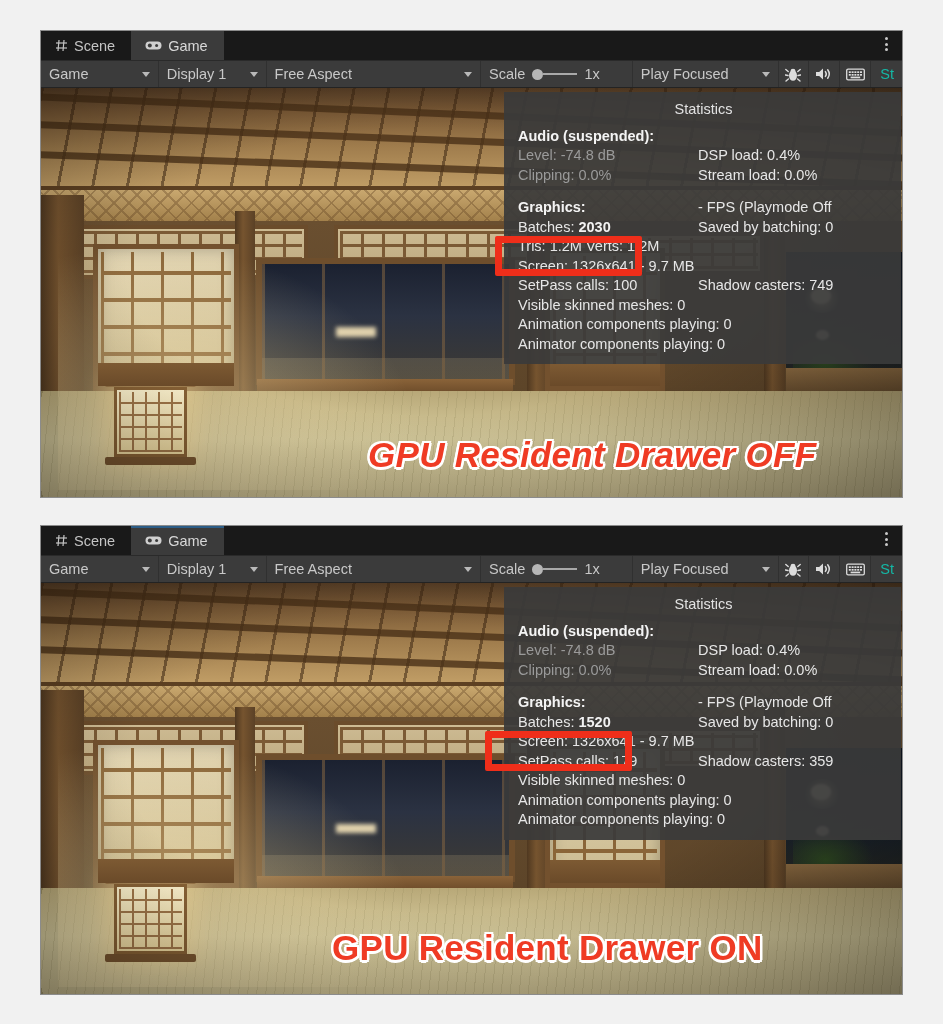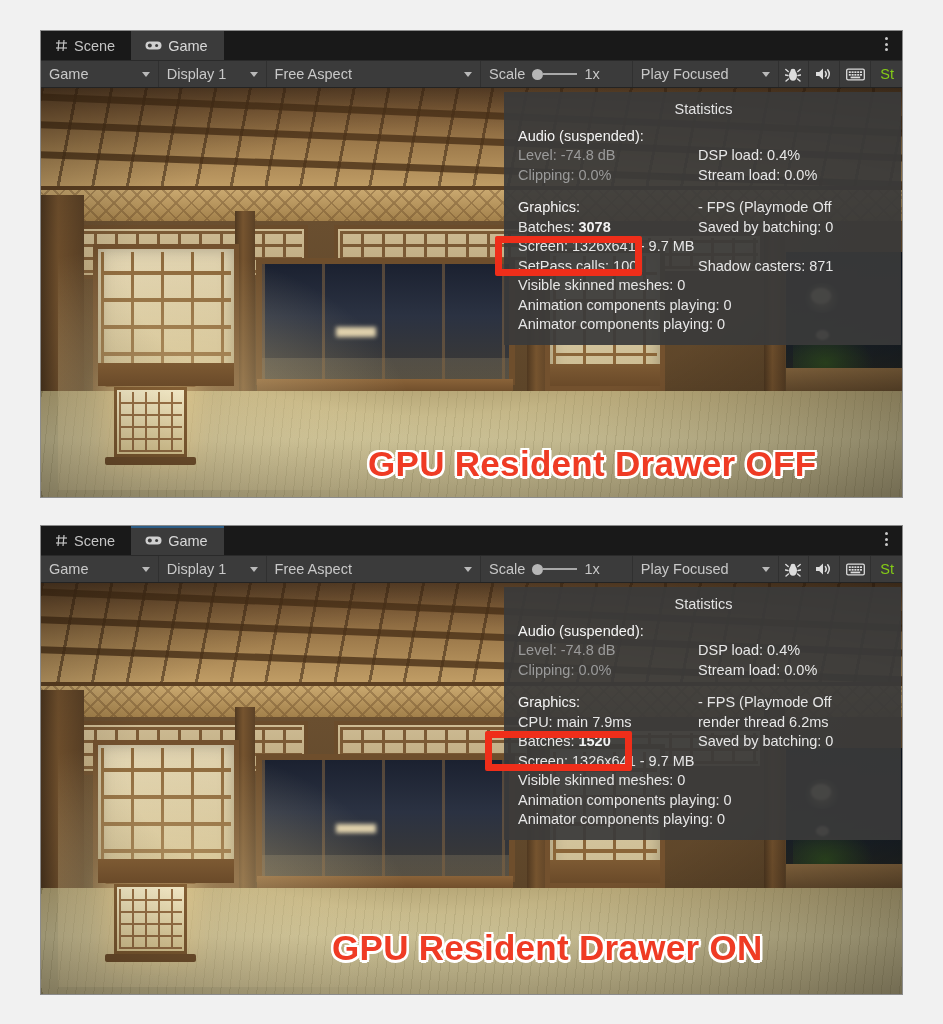--- a/index.html
+++ b/index.html
@@ -58,21 +58,21 @@
   .tb-dd{justify-content:space-between;gap:10px;}
   .caret{
     width:0;height:0;border-left:4.5px solid transparent;border-right:4.5px solid transparent;
     border-top:5px solid #b9b9b9;flex:none;
   }
   .tb-scale{display:flex;align-items:center;gap:7px;}
   .slider{display:flex;align-items:center;}
   .knob{width:11px;height:11px;border-radius:50%;background:#b6b6b6;}
   .track{width:34px;height:2px;background:#a9a9a9;}
   .iconbtn{width:31px;justify-content:center;padding:0;}
-  .tb-stats{color:#84cc16;padding-left:9px;border-right:none;}
+  .tb-stats{color:#14b8a6;padding-left:9px;border-right:none;}
 
   
   .gameview{position:relative;height:calc(100% - 56px);overflow:hidden;background:#ffffff;}
 
   
   .scene{position:absolute;inset:0;overflow:hidden;}
   .sc-ceiling{
     position:absolute;left:0;right:0;top:0;height:26%;
     background:
       linear-gradient(180deg,#5a4027 0%,#7b5a36 22%,#a07d4d 55%,#c6a36a 100%);
@@ -213,21 +213,21 @@
     background:rgba(58,58,58,.93);
     color:#e6e6e6;font-size:14.5px;line-height:19.5px;
     padding:8px 12px 10px 14px;box-sizing:border-box;
   }
   .stats-title{text-align:center;color:#e2e2e2;font-size:14.5px;margin-bottom:7px;}
   .stats b{font-weight:bold;color:#f2f2f2;}
   .stats .dim{color:#9a9a9a;}
   .row{display:flex;}
   .row .c1{width:180px;flex:none;}
   .spacer{height:13px;}
-  .stats-head{font-weight:normal;color:#f4f4f4;}
+  .stats-head{font-weight:bold;color:#f4f4f4;}
 
   
   .redbox{
     position:absolute;border:7px solid #ef2e1a;box-sizing:border-box;
     border-radius:2px;pointer-events:none;
   }
 
   
   .caption{
     position:absolute;
@@ -405,36 +405,37 @@
         <div class="row">
           <span class="c1 dim">Clipping: 0.0%</span>
           <span>Stream load: 0.0%</span>
         </div>
         <div class="spacer"></div>
         <div class="row">
           <span class="c1 stats-head">Graphics:</span>
           <span>- FPS (Playmode Off</span>
         </div>
         <div class="row">
-          <span class="c1"><span>Batches:</span> <b>3078</b></span>
+          <span class="c1"><span>Batches:</span> <b>2030</b></span>
           <span>Saved by batching: 0</span>
         </div>
+        <div>Tris: 1.2M Verts: 1.2M</div>
         <div>Screen: 1326x641 - 9.7 MB</div>
         <div class="row">
           <span class="c1">SetPass calls: 100</span>
-          <span>Shadow casters: 871</span>
+          <span>Shadow casters: 749</span>
         </div>
         <div>Visible skinned meshes: 0</div>
         <div>Animation components playing: 0</div>
         <div>Animator components playing: 0</div>
       </div>
 
       <div class="redbox" style="left:454px;top:148px;width:147px;height:40px;"></div>
 
-      <div class="caption" style="left:327px;top:356px;">GPU Resident Drawer OFF</div>
+      <div class="caption" style="left:327px;top:347px;font-style:italic;">GPU Resident Drawer OFF</div>
     </div>
   </div>
 
   <div class="unity-window win-bottom">
 
     <div class="tabbar">
       <div class="tab inactive">
         <span class="ticon">
           <svg width="13" height="13" viewBox="0 0 13 13">
             <g stroke="#c4c4c4" stroke-width="1.2">
@@ -591,28 +592,28 @@
         <div class="row">
           <span class="c1 dim">Clipping: 0.0%</span>
           <span>Stream load: 0.0%</span>
         </div>
         <div class="spacer"></div>
         <div class="row">
           <span class="c1 stats-head">Graphics:</span>
           <span>- FPS (Playmode Off</span>
         </div>
         <div class="row">
-          <span class="c1">CPU: main 7.9ms</span>
-          <span>render thread 6.2ms</span>
-        </div>
-        <div class="row">
           <span class="c1"><span>Batches:</span> <b>1520</b></span>
           <span>Saved by batching: 0</span>
         </div>
         <div>Screen: 1326x641 - 9.7 MB</div>
+        <div class="row">
+          <span class="c1">SetPass calls: 179</span>
+          <span>Shadow casters: 359</span>
+        </div>
         <div>Visible skinned meshes: 0</div>
         <div>Animation components playing: 0</div>
         <div>Animator components playing: 0</div>
       </div>
 
       <div class="redbox" style="left:444px;top:148px;width:147px;height:40px;"></div>
 
       <div class="caption" style="left:291px;top:345px;">GPU Resident Drawer ON</div>
     </div>
   </div>

